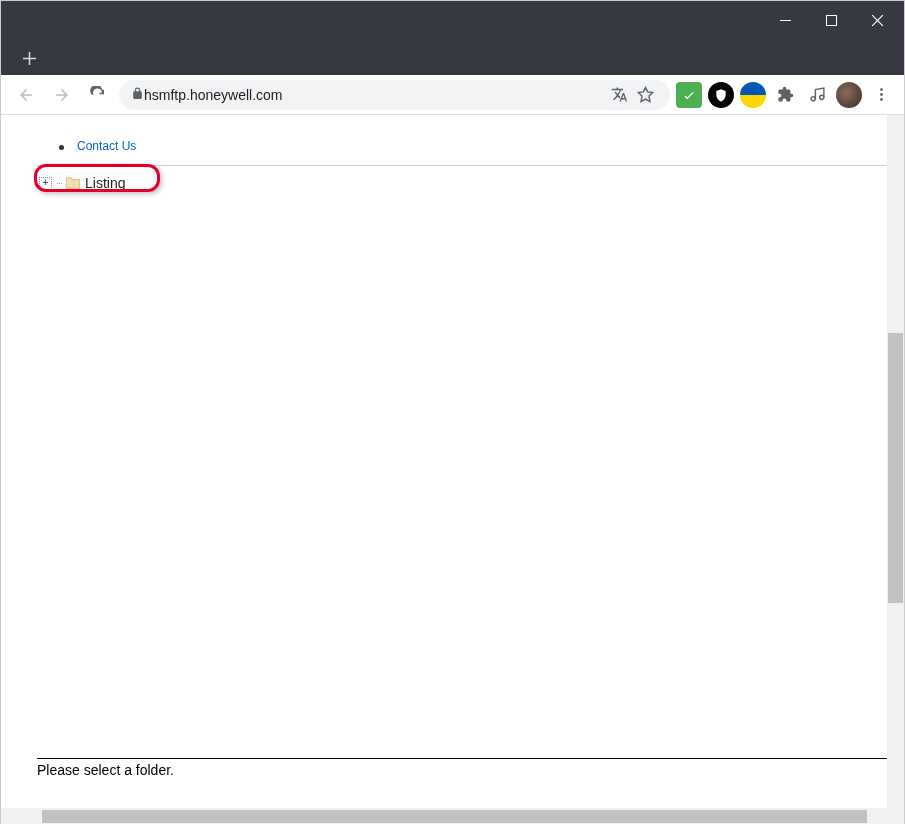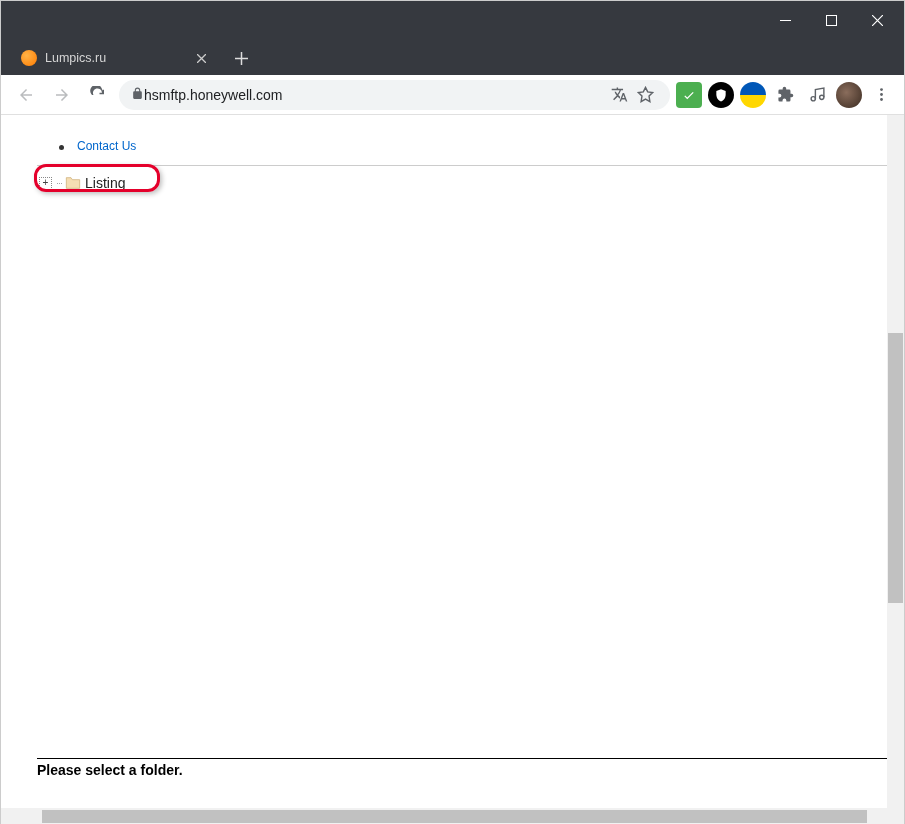--- a/index.html
+++ b/index.html
@@ -35,21 +35,21 @@
 .nav-bullet{position:absolute;top:30px;left:58px;width:5px;height:5px;border-radius:50%;background:#333}
 .hr1{position:absolute;top:50px;left:36px;right:0;height:1px;background:#ccc}
 .tree{position:absolute;top:57px;left:38px}
 .tree-row{display:flex;align-items:center;height:22px}
 .expander{width:13px;height:13px;border:1px dotted #888;display:flex;align-items:center;justify-content:center;font-size:10px;line-height:1;color:#444;margin-right:4px;cursor:pointer;background:#fff}
 .dots{color:#999;letter-spacing:-1px;margin-right:3px;font-size:9px}
 .folder-icon{width:16px;height:14px;margin-right:4px}
 .tree-label{font-size:14px;color:#222}
 .highlight{position:absolute;top:49px;left:33px;width:126px;height:28px;border:3px solid #e4002b;border-radius:12px;box-shadow:2px 2px 5px rgba(0,0,0,.25);pointer-events:none}
 .hr2{position:absolute;bottom:49px;left:36px;right:0;height:1px;background:#000}
-.msg{position:absolute;bottom:30px;left:36px;font-size:14px;font-weight:700;color:#000}
+.msg{position:absolute;bottom:30px;left:36px;font-size:14px;font-weight:400;color:#000}
 .scroll-v{position:absolute;top:0;right:0;width:17px;bottom:17px;background:#f1f1f1}
 .scroll-v .thumb{position:absolute;left:1px;right:1px;top:218px;height:270px;background:#c1c1c1}
 .scroll-h{position:absolute;left:0;right:0;bottom:0;height:17px;background:#f1f1f1}
 .scroll-h .track{position:absolute;left:17px;right:17px;top:1px;bottom:1px}
 .scroll-h .thumb{position:absolute;top:1px;bottom:1px;left:24px;right:20px;background:#c1c1c1}
 </style>
 </head>
 <body>
 
 <div class="win">
@@ -65,29 +65,20 @@
         </svg>
       </div>
     <div class="winbtn">
         <svg viewBox="0 0 11 11">
           <path d="M0 0l11 11M11 0L0 11" stroke="#fff" stroke-width="1.2"></path>
         </svg>
       </div>
   </div>
 
   <div class="tabbar">
-    <div class="tab">
-      <span class="fav orange"></span>
-      <span class="label">Lumpics.ru</span>
-      <span class="close">
-          <svg width="9" height="9" viewBox="0 0 9 9">
-            <path d="M0 0l9 9M9 0L0 9" stroke="#ccc" stroke-width="1.3"></path>
-          </svg>
-        </span>
-    </div>
     <div class="newtab">
         <svg width="13" height="13" viewBox="0 0 13 13">
           <path d="M6.5 0v13M0 6.5h13" stroke="#ddd" stroke-width="1.5"></path>
         </svg>
       </div>
   </div>
 
   <div class="addrbar">
     <div class="navbtn disabled">
         <svg width="18" height="18" viewBox="0 0 24 24">

